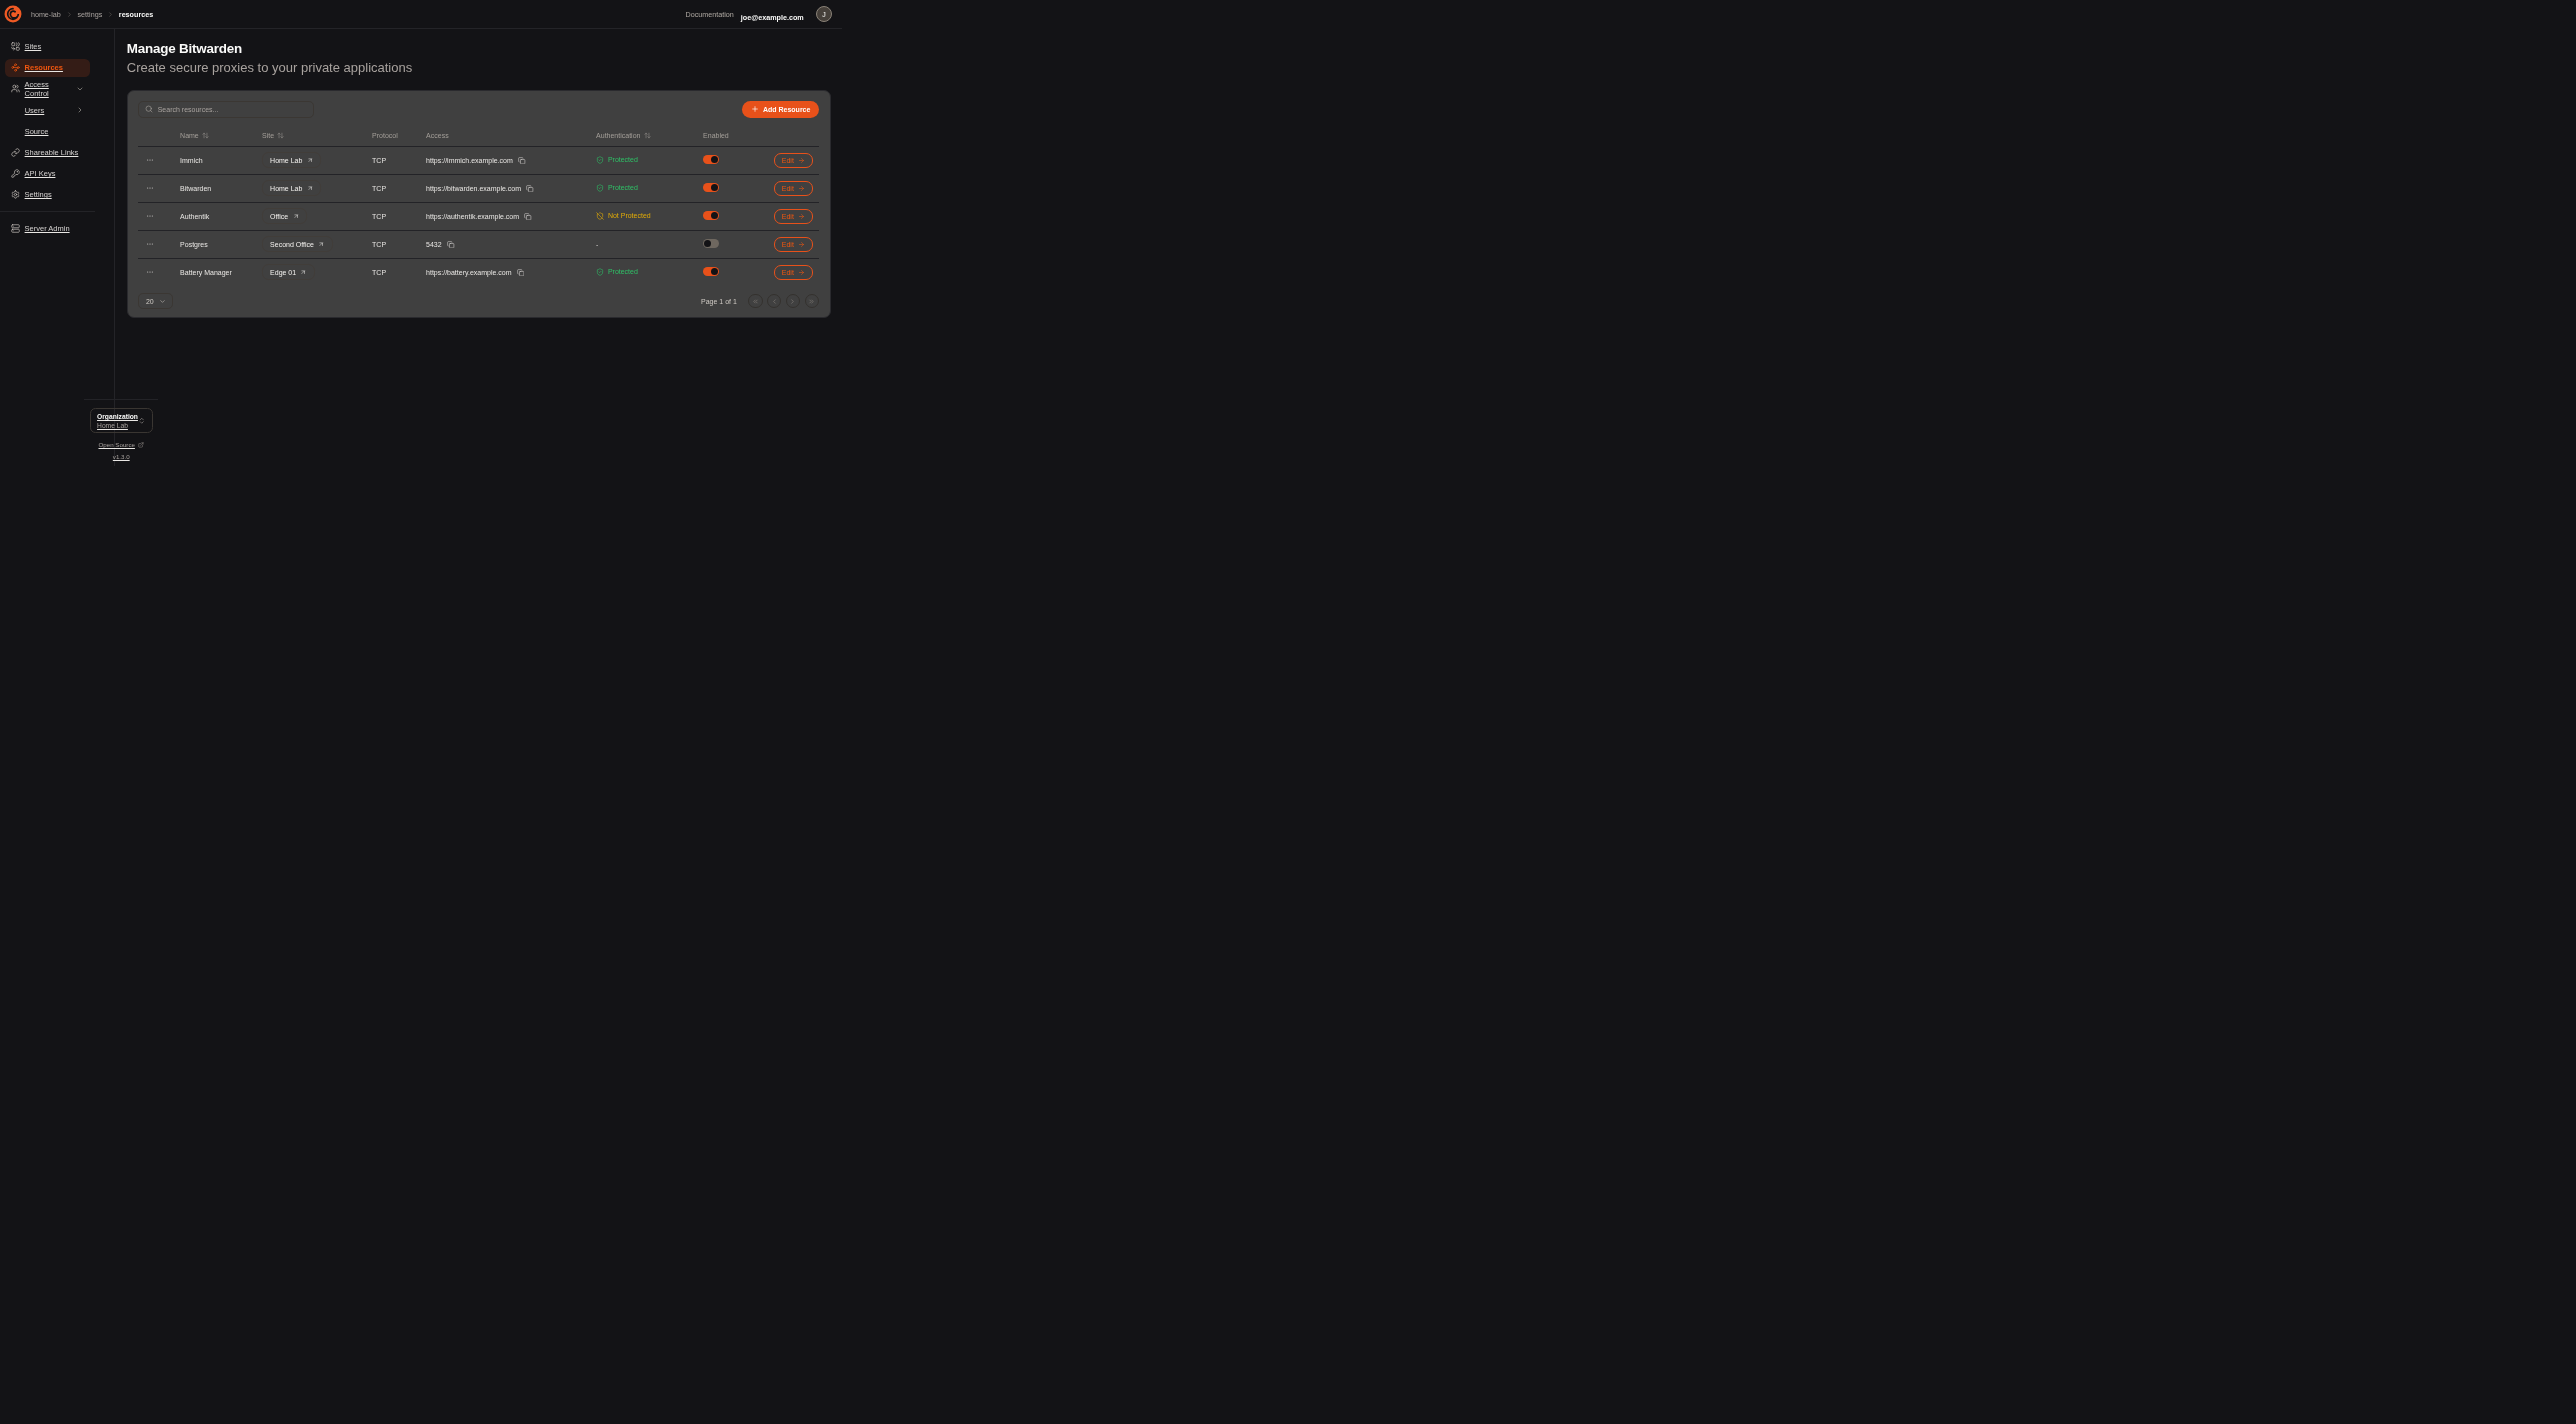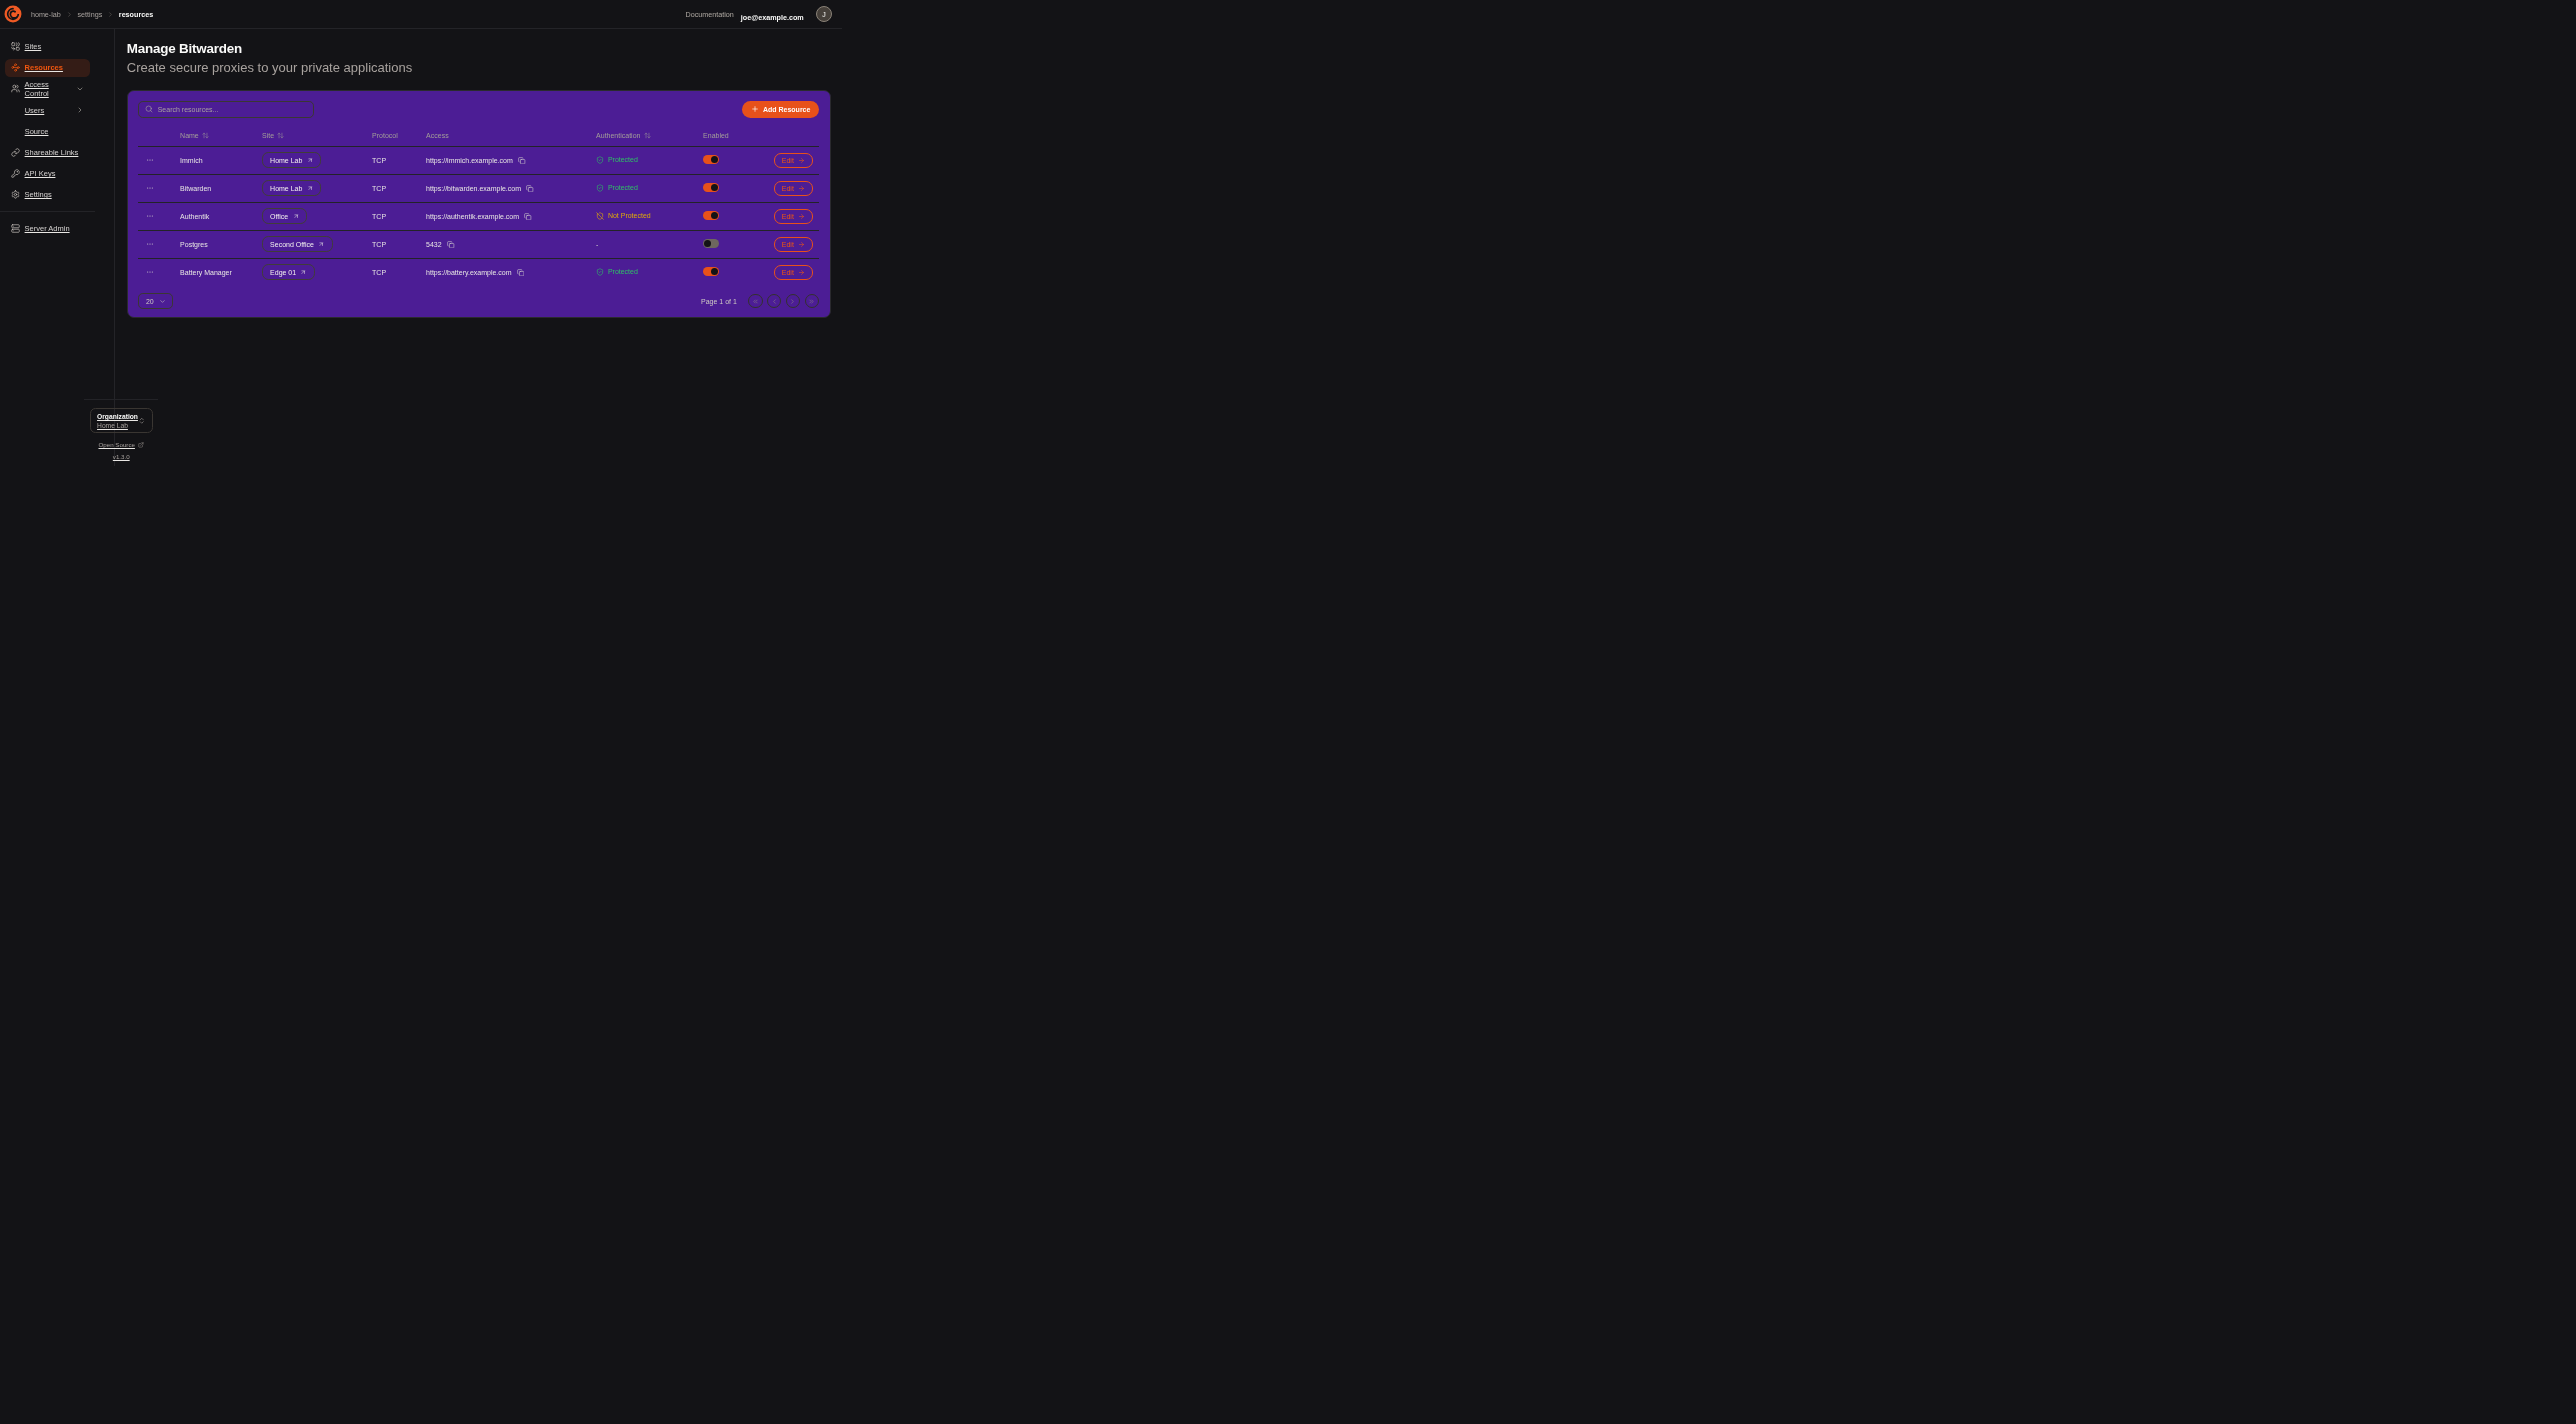--- a/index.html
+++ b/index.html
@@ -49,21 +49,21 @@
   .org-value { font-size:6.7px; color:#a8a29e; }
   .org-chev { margin-left:auto; color:#a8a29e; }
   .open-source { margin-top:8px; display:flex; align-items:center; justify-content:center; gap:3.2px; color:#a8a29e; font-size:6.2px; cursor:pointer; }
   .version { margin-top:4.3px; text-align:center; color:#a8a29e; font-size:6.2px; }
 
   
   .main { flex:1; padding:11.8px 11.3px 0 11.8px; min-width:0; }
   .page-title { font-size:13.4px; font-weight:700; letter-spacing:-0.2px; color:#fafaf9; }
   .page-sub { margin-top:3.8px; font-size:13px; color:#a8a29e; }
 
-  .card { margin-top:15.6px; background:#4c1d95; border:0.5px solid #2a2a2e; border-radius:7px; padding:9.7px 10.7px 8.6px; }
+  .card { margin-top:15.6px; background:#404040; border:0.5px solid #2a2a2e; border-radius:7px; padding:9.7px 10.7px 8.6px; }
   .card-top { display:flex; align-items:center; justify-content:space-between; }
   .search-box { width:176px; height:17px; border:0.5px solid #3b3733; border-radius:4.8px; display:flex; align-items:center; padding:0 5.9px; gap:4.3px; color:#a8a29e; }
   .search-box input { flex:1; background:none; border:none; outline:none; color:#e9e7e4; font-size:7px; font-family:inherit; }
   .search-box input::placeholder { color:#a8a29e; }
   .add-btn { height:16.6px; padding:0 8.6px; border-radius:8.6px; background:#e8511a; color:#ffffff; font-weight:700; font-size:7px;
              display:flex; align-items:center; gap:4.3px; border:none; cursor:pointer; }
 
   .thead, .trow { display:grid; grid-template-columns:23.6px 84px 110px 54px 169px 107px 74px 1fr; align-items:center; }
   .thead { margin-top:7.5px; height:20.4px; color:#a49f99; font-size:7px; }
   .trow { height:28px; border-top:0.5px solid #232327; font-size:7px; color:#e9e7e4; }

